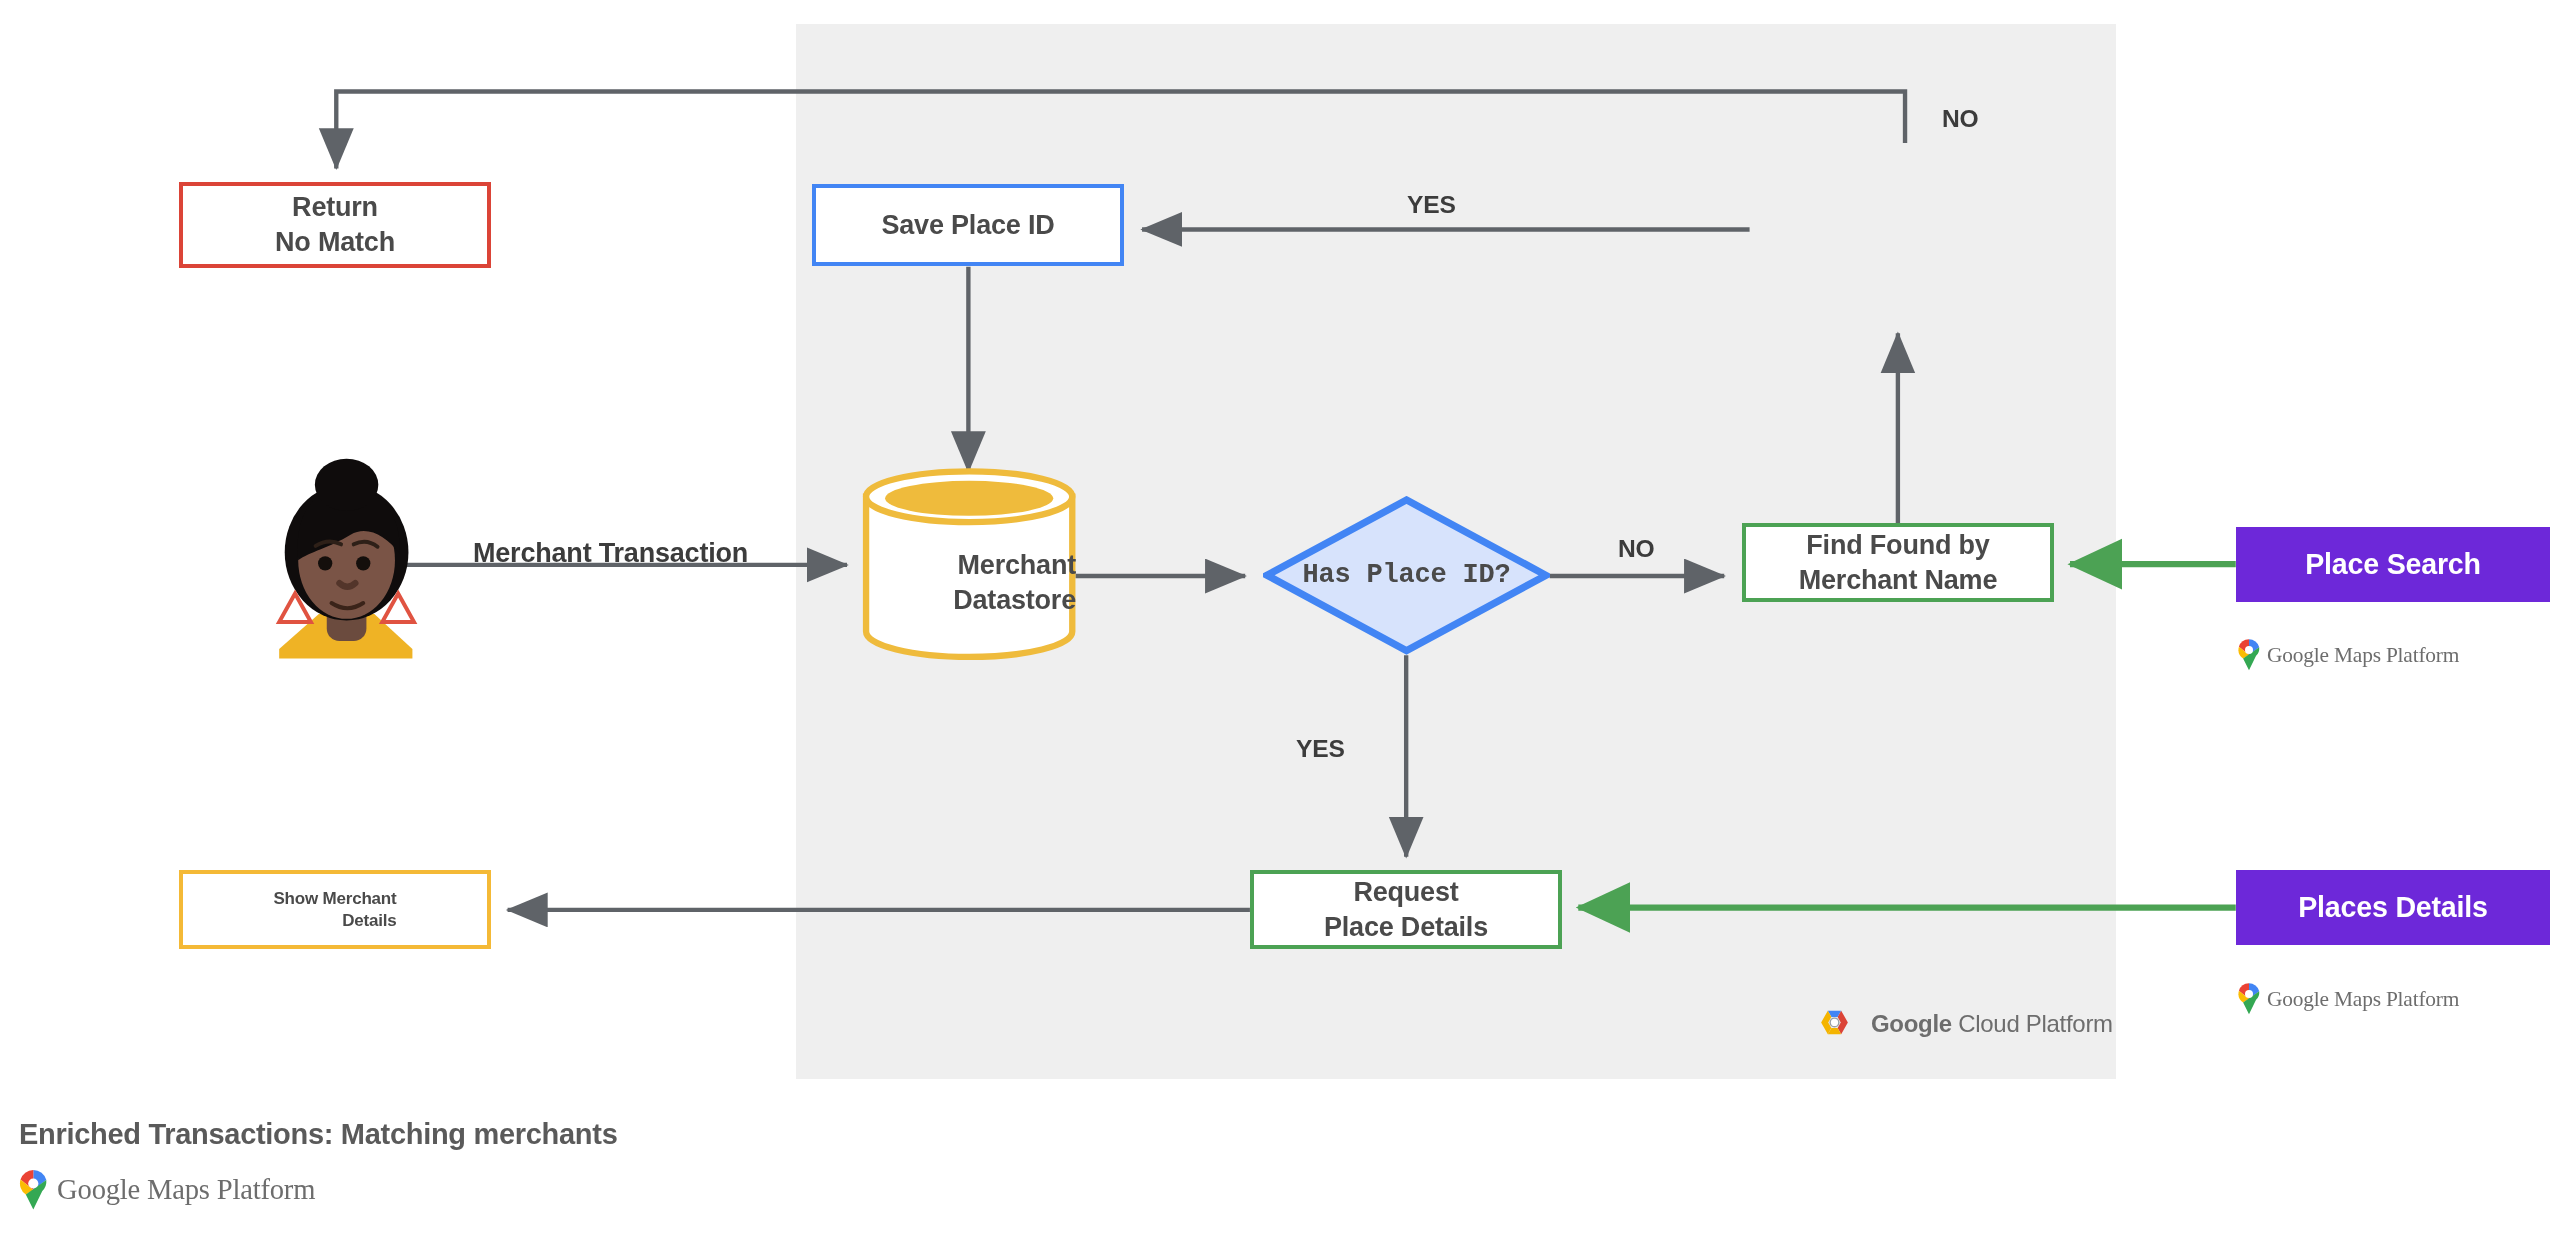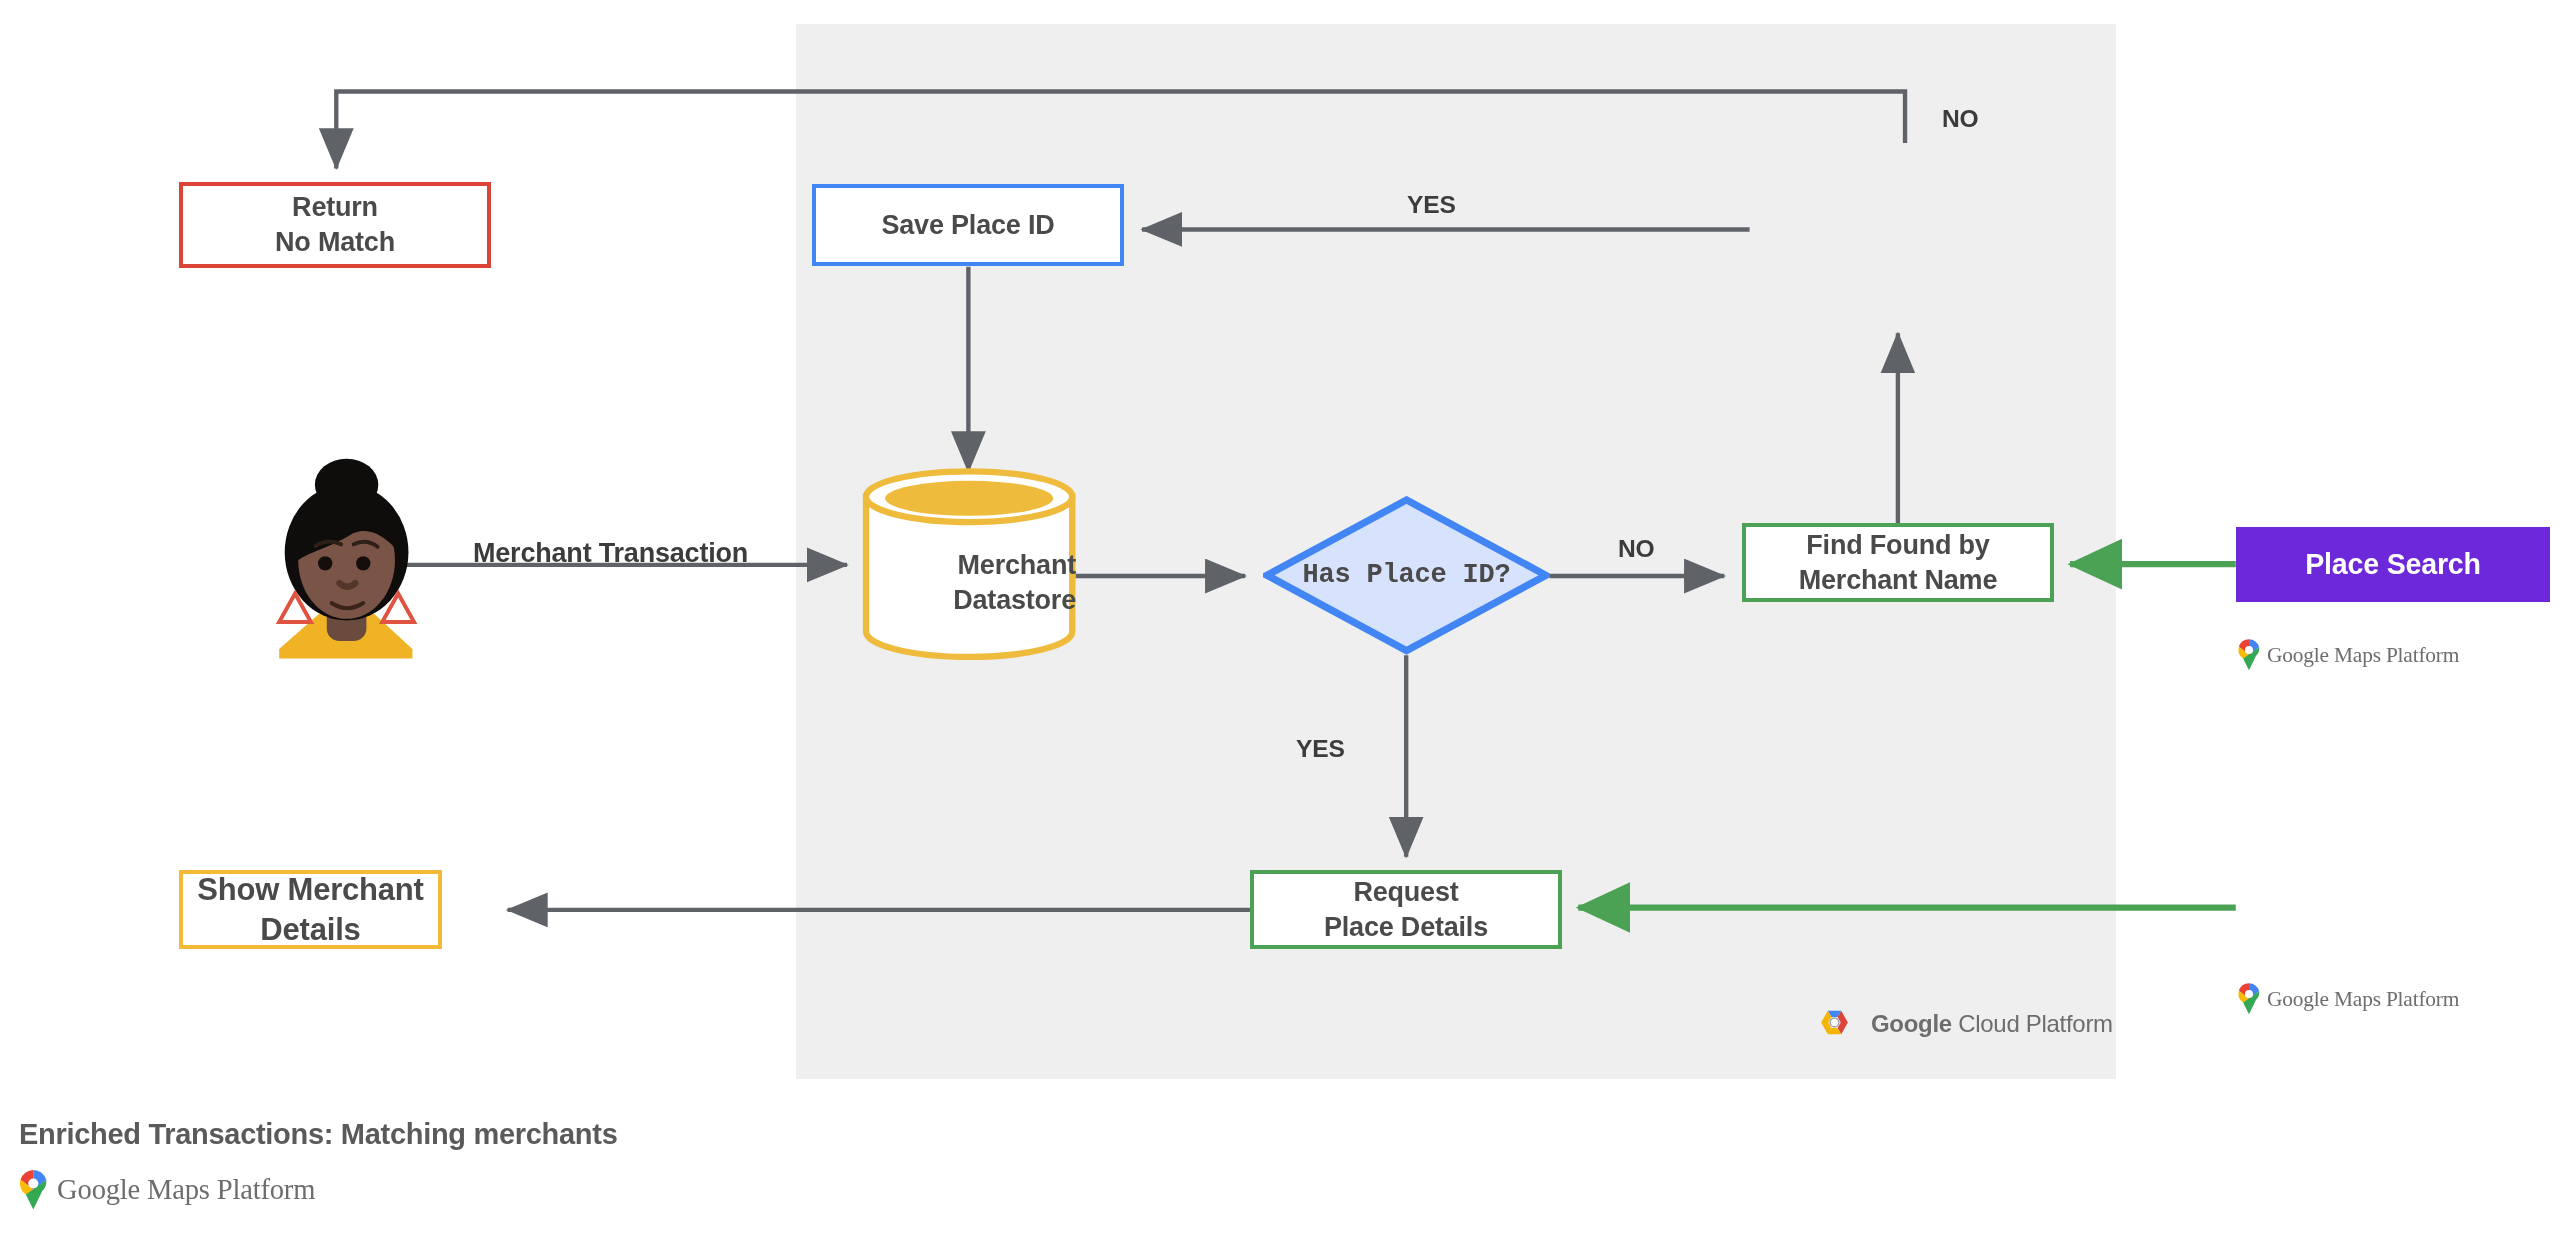--- a/index.html
+++ b/index.html
@@ -59,23 +59,24 @@
     left: 1742px; top: 523px; width: 312px; height: 79px;
     border: 4.8px solid #4CA254;
     font-size: 27px;
   }
   .n-request {
     left: 1250px; top: 870px; width: 312px; height: 79px;
     border: 4.8px solid #4CA254;
     font-size: 27px;
   }
   .n-show {
-    left: 179px; top: 870px; width: 263px; height: 79px;
+    left: 179px; top: 870px; width: 312px; height: 79px;
     border: 4.8px solid #F4B936;
-    font-size: 31px;
+    font-size: 17px;
+    text-align: right;
   }
 
   
   .diamond {
     position: absolute;
     display: flex;
     align-items: center;
     justify-content: center;
   }
   .diamond .dshape {
@@ -356,20 +357,23 @@
     <svg width="22" height="32" viewBox="0 0 28 40">
       <path d="M14 0 A13.5 13.5 0 0 1 27 10 L14 20 Z" fill="#4285F4"></path>
       <path d="M14 0 A13.5 13.5 0 0 0 1.2 9.6 L14 20 Z" fill="#EA4335"></path>
       <path d="M1.2 9.6 A13.5 13.5 0 0 0 6.5 24.5 L14 20 Z" fill="#FBBC04"></path>
       <path d="M27 10 A13.5 13.5 0 0 1 23 21 L14 39.5 L6.5 24.5 Z" fill="#34A853"></path>
       <circle cx="14" cy="13.5" r="5.1" fill="#ffffff"></circle>
     </svg>
     <span class="gmp-txt"><b>Google</b> <span>Maps Platform</span></span>
   </div>
 
+  <div class="cta cta-details">
+    <span>Places Details</span>
+  </div>
   <div class="gmp-logo logo-details">
     <svg width="22" height="32" viewBox="0 0 28 40">
       <path d="M14 0 A13.5 13.5 0 0 1 27 10 L14 20 Z" fill="#4285F4"></path>
       <path d="M14 0 A13.5 13.5 0 0 0 1.2 9.6 L14 20 Z" fill="#EA4335"></path>
       <path d="M1.2 9.6 A13.5 13.5 0 0 0 6.5 24.5 L14 20 Z" fill="#FBBC04"></path>
       <path d="M27 10 A13.5 13.5 0 0 1 23 21 L14 39.5 L6.5 24.5 Z" fill="#34A853"></path>
       <circle cx="14" cy="13.5" r="5.1" fill="#ffffff"></circle>
     </svg>
     <span class="gmp-txt"><b>Google</b> <span>Maps Platform</span></span>
   </div>

